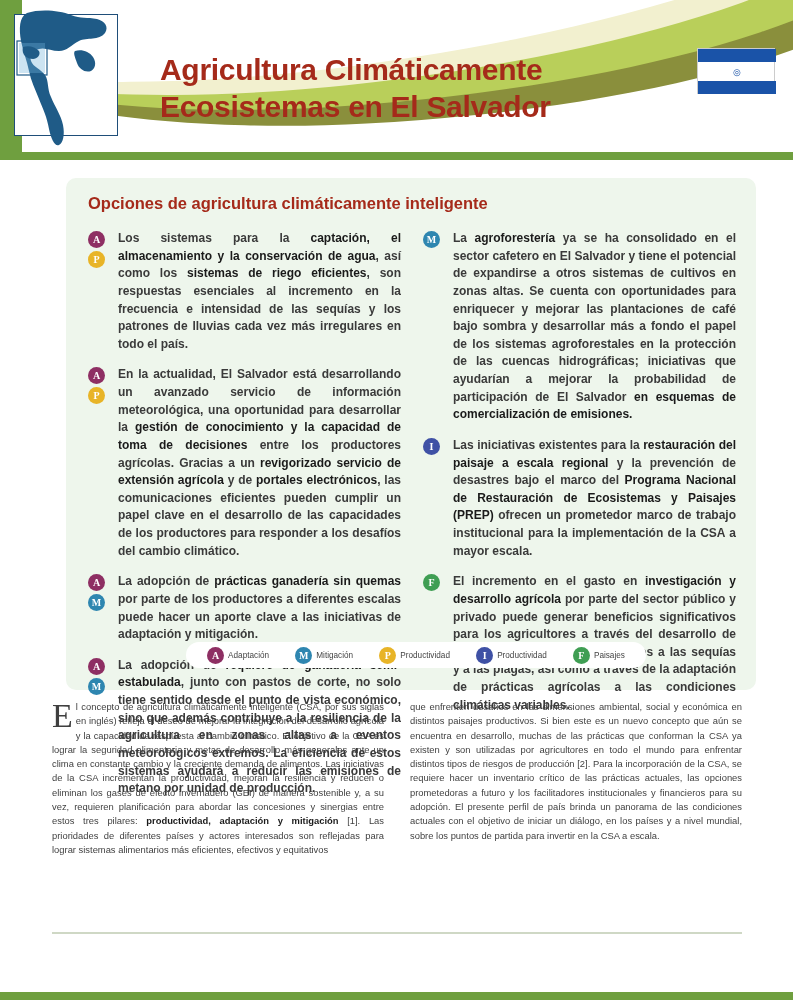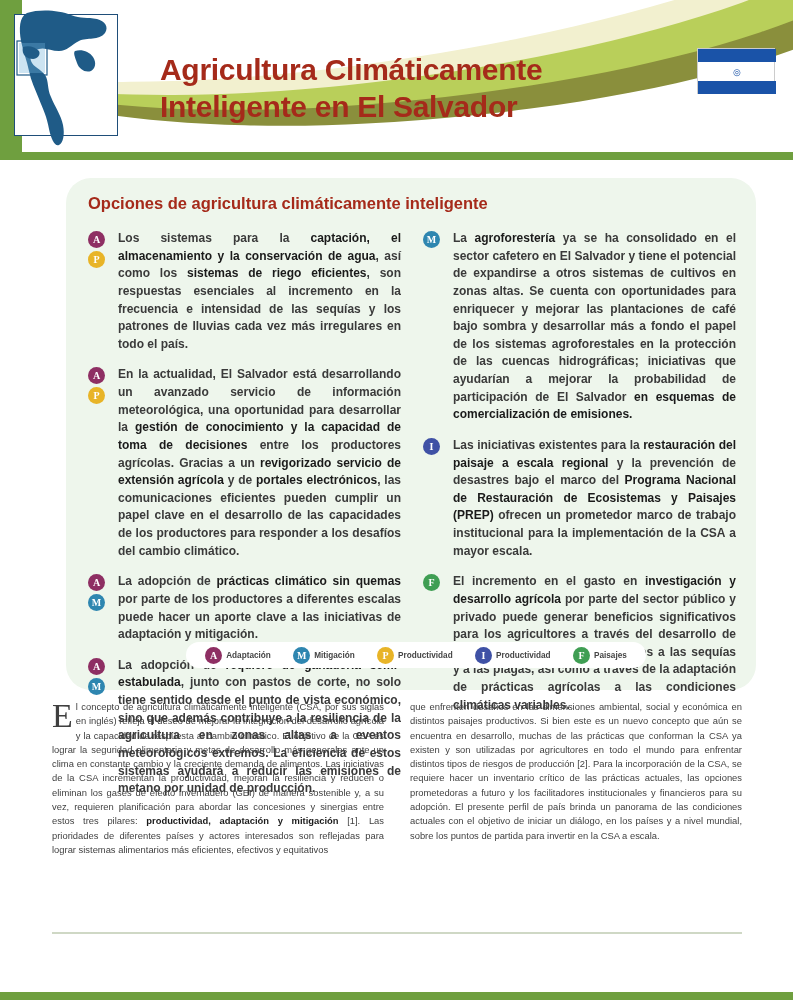--- a/index.html
+++ b/index.html
@@ -68,21 +68,21 @@
   .flag .s1 { top:0; }
   .flag .s2 { top:32px; }
   .flag .emblem {
     position:absolute; left:32px; top:17px; width:14px; height:12px;
     color:#1a53a8; font-size:9px; text-align:center; line-height:12px;
   }
 
   
   .panel {
     position:absolute; left:66px; top:178px; width:690px; height:512px;
-    background:#eef6ec; border-radius:25px;
+    background:#eef6ec; border-radius:10px;
   }
   .panel-title {
     position:absolute; left:22px; top:16px;
     color:#a52a1a; font-size:16.5px; font-weight:bold;
   }
   .cols {
     position:absolute; left:22px; top:52px; width:648px; height:400px;
     display:flex; gap:22px;
   }
   .col { width:313px; }
@@ -113,21 +113,21 @@
   .btext b { color:#1a1a1a; }
 
   
   .legend {
     position:absolute; left:120px; top:464px; width:460px; height:26px;
     background:#ffffff; border-radius:13px;
     display:flex; align-items:center; justify-content:space-around;
     padding:0 8px;
   }
   .legend-item { display:flex; align-items:center; gap:4px; }
-  .legend-item .lbl { font-size:8.2px; color:#444;font-weight:bold; }
+  .legend-item .lbl { font-size:8.2px; color:#444; }
 
   
   .body-cols {
     position:absolute; left:52px; top:700px; width:690px; height:225px;
     display:flex; gap:26px;
   }
   .body-col {
     width:332px;
     font-size:9.4px; line-height:1.52; color:#3f3f3f;
     text-align:justify;
@@ -175,21 +175,21 @@
         C10 22 10 10 18 6 Z"></path>
       <path fill="#1f5b87" d="M66 44 C72 42 80 44 84 50 C88 56 86 62 82 64 C76 66 70 62 68 56 C66 50 64 46 66 44 Z"></path>
       <rect x="8" y="34" width="30" height="34" fill="none" stroke="#1f5b87" stroke-width="1.2"></rect>
       <path fill="#6fb3d9" d="M10 36 L36 36 L36 66 L10 66 Z" opacity="0.35"></path>
       <path fill="#1f5b87" d="M14 40 C20 38 26 40 30 44 C32 48 28 52 24 52 C18 52 12 48 14 40 Z"></path>
     </svg>
   </div>
 
   <div class="title">
     <div>Agricultura Climáticamente</div>
-    <div>Inteligente en El Salvador</div>
+    <div>Ecosistemas en El Salvador</div>
   </div>
 
   <div class="flag">
     <div class="stripe s1"></div>
     <div class="stripe s2"></div>
     <div class="emblem">◎</div>
   </div>
 </div>
 
 <div class="panel">
@@ -209,21 +209,21 @@
             <div class="tag t-A">A</div>
             <div class="tag t-P">P</div>
           </div>
           <div class="btext">En la actualidad, El Salvador está desarrollando un avanzado servicio de información meteorológica, una oportunidad para desarrollar la <b>gestión de conocimiento y la capacidad de toma de decisiones</b> entre los productores agrícolas. Gracias a un <b>revigorizado servicio de extensión agrícola</b> y de <b>portales electrónicos</b>, las comunicaciones eficientes pueden cumplir un papel clave en el desarrollo de las capacidades de los productores para responder a los desafíos del cambio climático.</div>
         </div>
         <div class="bullet">
           <div class="icon-stack">
             <div class="tag t-A">A</div>
             <div class="tag t-M">M</div>
           </div>
-          <div class="btext">La adopción de <b>prácticas climático sin quemas</b> por parte de los productores a diferentes escalas puede hacer un aporte clave a las iniciativas de adaptación y mitigación.</div>
+          <div class="btext">La adopción de <b>prácticas ganadería sin quemas</b> por parte de los productores a diferentes escalas puede hacer un aporte clave a las iniciativas de adaptación y mitigación.</div>
         </div>
         <div class="bullet">
           <div class="icon-stack">
             <div class="tag t-A">A</div>
             <div class="tag t-M">M</div>
           </div>
           <div class="btext">La adopción de <b>requiere de ganadería semi-estabulada</b>, junto con pastos de corte, no solo tiene sentido desde el punto de vista económico, sino que además contribuye a la resiliencia de la agricultura en zonas altas a eventos meteorológicos extremos.  La eficiencia de estos sistemas ayudará a reducir las emisiones de metano por unidad de producción.</div>
         </div>
       </div>
     <div class="col" id="right-col">

